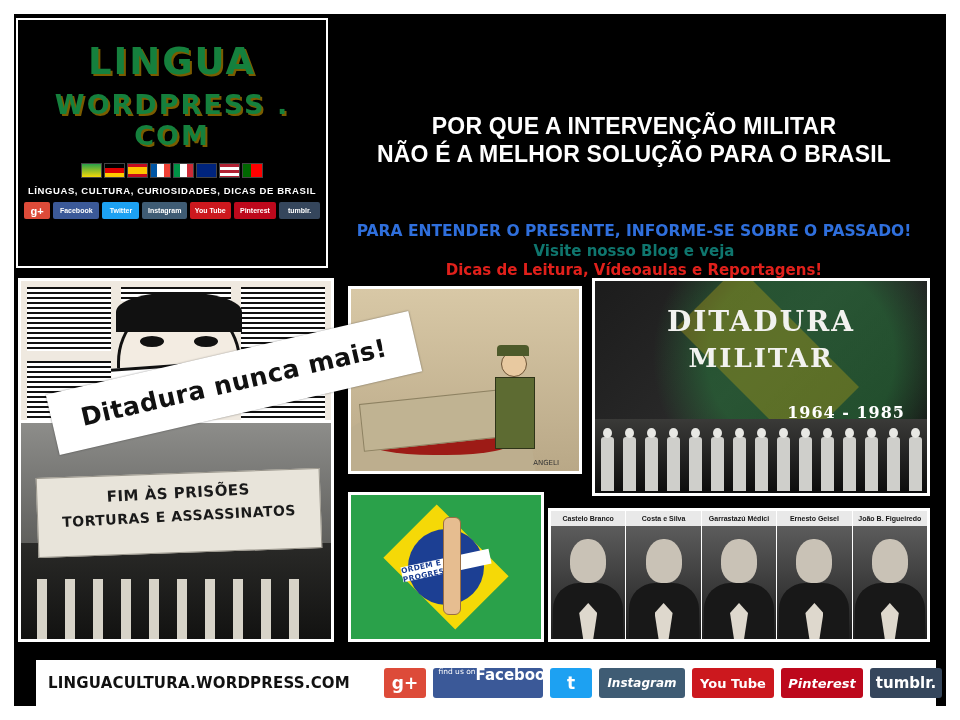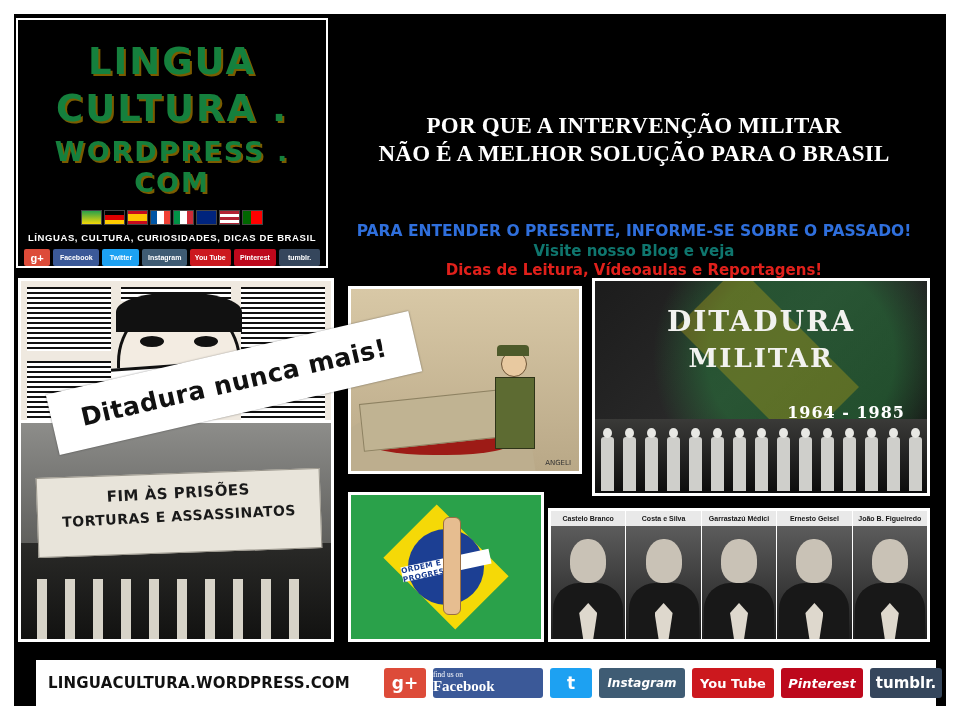--- a/index.html
+++ b/index.html
@@ -103,21 +103,21 @@
   .mb-tu { background: #35465c; width: 38px; }
 
   
   .headline {
     position: absolute;
     left: 338px;
     top: 112px;
     width: 592px;
     text-align: center;
     color: #ffffff;
-    font-family: Liberation Serif, serif;
+    font-family: Liberation Sans, sans-serif;
     font-weight: bold;
     font-size: 23px;
     line-height: 1.22;
     letter-spacing: 0.2px;
   }
   .subline {
     position: absolute;
     left: 338px;
     top: 200px;
     width: 592px;
@@ -240,21 +240,21 @@
   .p3 .g-cap { position: absolute; top: 0; left: 6px; width: 32px; height: 11px; background: #4d5a2a; border-radius: 4px 4px 0 0; }
   .p3 .blood {
     position: absolute; left: 14px; bottom: 16px; width: 150px; height: 30px;
     background: #9d1b16; border-radius: 40% 60% 50% 50%;
   }
   .p3 .rug {
     position: absolute; left: 10px; bottom: 28px; width: 168px; height: 46px;
     background: #c0b392; transform: rotate(-6deg); border: 1px solid #8d8161;
   }
   .p3 .sig {
-    position: absolute; right: 8px; bottom: 4px; color: #333; font-size: 7px;
+    position: absolute; right: 20px; bottom: 4px; color: #333; font-size: 7px;
     font-family: "DejaVu Sans", sans-serif;
   }
 
   
   .p4 { left: 348px; top: 492px; width: 196px; height: 150px; background: #f2f0e6; }
   .p4 .green {
     position: absolute; inset: 0; background: #2aa14a;
   }
   .p4 .rhomb {
     position: absolute; left: 50%; top: 50%; width: 124px; height: 92px;
@@ -386,38 +386,37 @@
     justify-content: center;
     color: #ffffff;
     font-weight: bold;
     font-family: "DejaVu Sans", sans-serif;
     white-space: nowrap;
     overflow: hidden;
     padding: 0 6px;
     box-sizing: border-box;
   }
   .b-google   { background: #dd4b39; width: 42px; font-size: 17px; }
-  .b-facebook { background: #3b5998; width: 110px; font-size: 11px; flex-direction: column; align-items: flex-start; line-height: 1.05; padding-left: 0; font-family: Liberation Serif, serif; }
+  .b-facebook { background: #3b5998; width: 110px; font-size: 11px; align-items: flex-start; line-height: 1.05; padding-left: 24px; }
   .b-facebook .s { font-size: 7.5px; font-weight: normal; }
   .b-facebook .n { font-size: 15px; }
   .b-twitter  { background: #1da1f2; width: 42px; font-size: 17px; }
   .b-instagram{ background: #3f5c74; width: 86px; font-size: 12px; font-style: italic; }
   .b-youtube  { background: #cc181e; width: 82px; font-size: 13px; }
   .b-pinterest{ background: #bd081c; width: 82px; font-size: 13px; font-style: italic; }
   .b-tumblr   { background: #35465c; width: 72px; font-size: 15px; }
 </style>
 </head>
 <body>
 
 <div id="slide">
   <div class="stage"></div>
 
   <div class="logo-box">
     <div class="logo-word logo-l1">LINGUA</div>
-    <div class="logo-word logo-l2">CULTURA .</div>
     <div class="logo-word logo-l3">WORDPRESS . COM</div>
 
     <div class="flagstrip">
       <span style="background:linear-gradient(#2aa14a,#f5d907)"></span>
       <span style="background:linear-gradient(#000 33%,#d00 33% 66%,#fc0 66%)"></span>
       <span style="background:linear-gradient(#c60b1e 25%,#ffc400 25% 75%,#c60b1e 75%)"></span>
       <span style="background:linear-gradient(90deg,#0055a4 33%,#fff 33% 66%,#ef4135 66%)"></span>
       <span style="background:linear-gradient(90deg,#009246 33%,#fff 33% 66%,#ce2b37 66%)"></span>
       <span style="background:#00247d"></span>
       <span style="background:repeating-linear-gradient(#b22234 0 3px,#fff 3px 6px)"></span>

